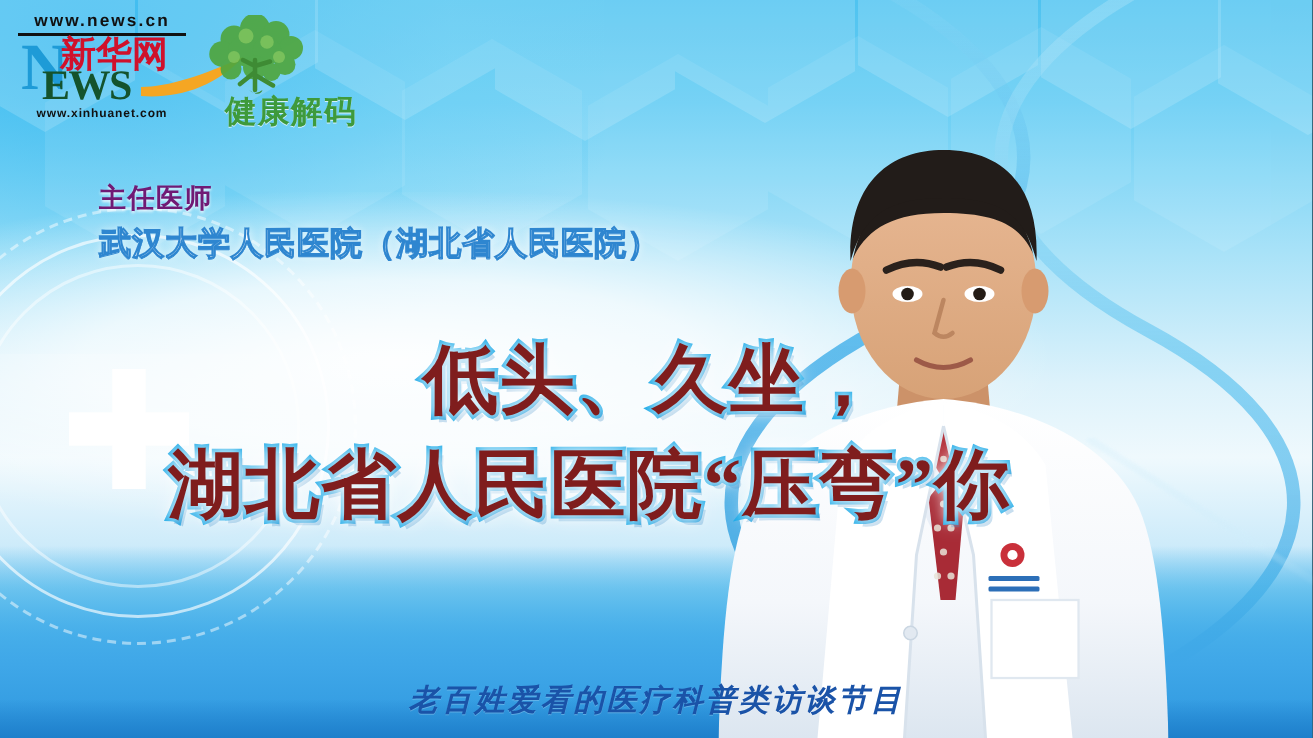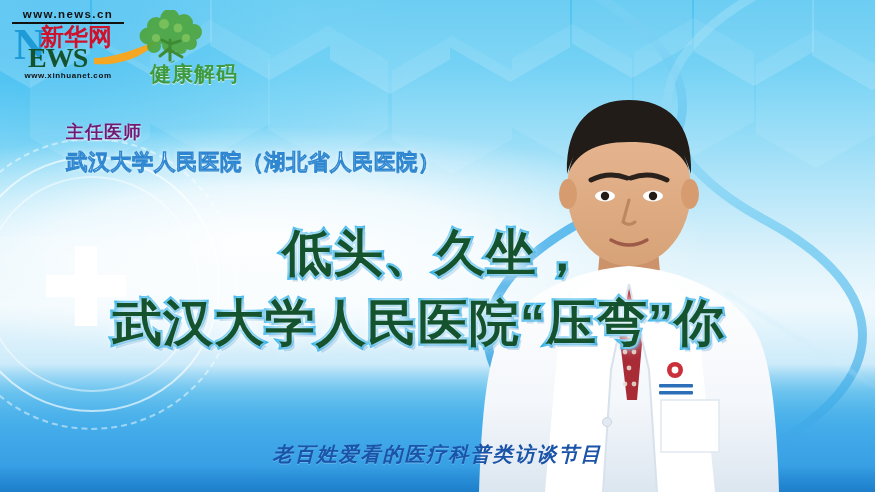--- a/index.html
+++ b/index.html
@@ -119,34 +119,35 @@
     margin-top:3px;font-size:21px;font-weight:700;color:#ffffff;letter-spacing:.5px;
     -webkit-text-stroke:0.6px #2E86D0;
     text-shadow:0 1px 0 #2E86D0, 0 0 6px rgba(255,255,255,.75);
   }
   .doc-line.l3{font-size:21.5px;}
 
   
   .headline{position:absolute;left:0;top:225px;width:100%;}
   .hl-line{
     font-weight:700;letter-spacing:1px;white-space:nowrap;
-    color:#14532d;
+    color:#7f1d1d;
     -webkit-text-stroke:4.5px #18A9E8;
     paint-order:stroke fill;
     text-shadow:
        0 0 7px rgba(255,255,255,1),
        0 0 14px rgba(255,255,255,.95),
        3px 4px 0 rgba(20,120,190,.28);
+    font-family: Liberation Serif, serif;
   }
   .hl1{font-size:50px;line-height:56px;padding-left:282px;}
   .hl2{font-size:50px;line-height:56px;padding-left:112px;margin-top:14px;}
 
   
   .slogan{
-    position:absolute;left:0;bottom:24px;width:100%;text-align:center;
+    position:absolute;left:0;bottom:12px;width:100%;text-align:center;
     font-size:20px;font-weight:700;font-style:italic;letter-spacing:2px;
     color:#1A53A8;
     text-shadow:0 1px 0 rgba(255,255,255,.22);
   }
 </style>
 </head>
 <body>
 
 <div id="stage">
 
@@ -353,18 +354,18 @@
 
   <div class="info">
     <div class="info-row1">
       <span class="doc-rank">主任医师</span>
     </div>
     <div class="doc-line l3">武汉大学人民医院（湖北省人民医院）</div>
   </div>
 
   <div class="headline">
     <div class="hl-line hl1">低头、久坐，</div>
-    <div class="hl-line hl2">武汉大学人民医院“压弯”你</div>
+    <div class="hl-line hl2">湖北省人民医院“压弯”你</div>
   </div>
 
   <div class="slogan">老百姓爱看的医疗科普类访谈节目</div>
 
 </div>
 
 </body></html>

